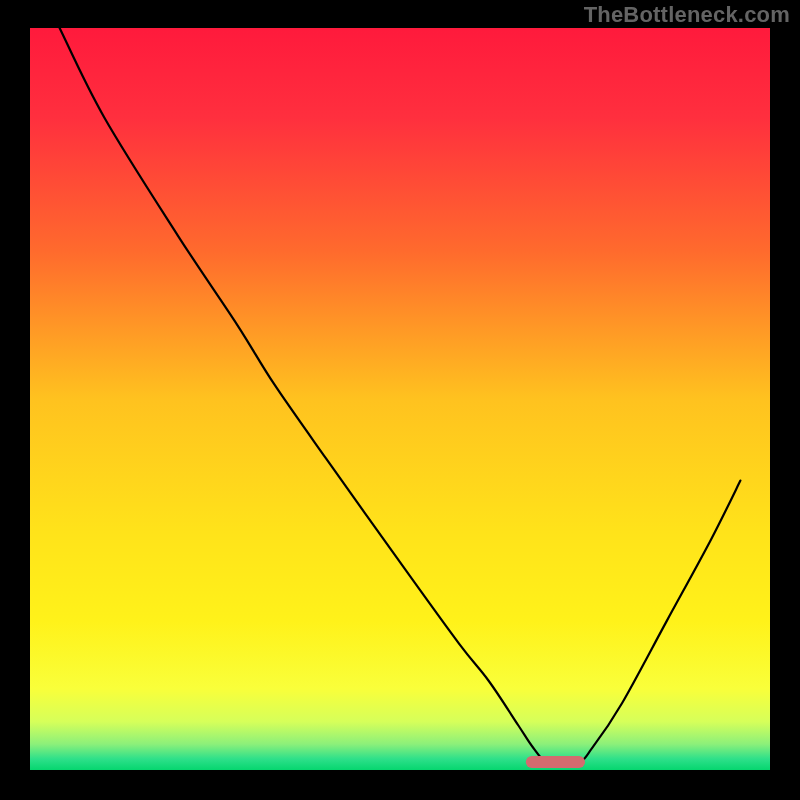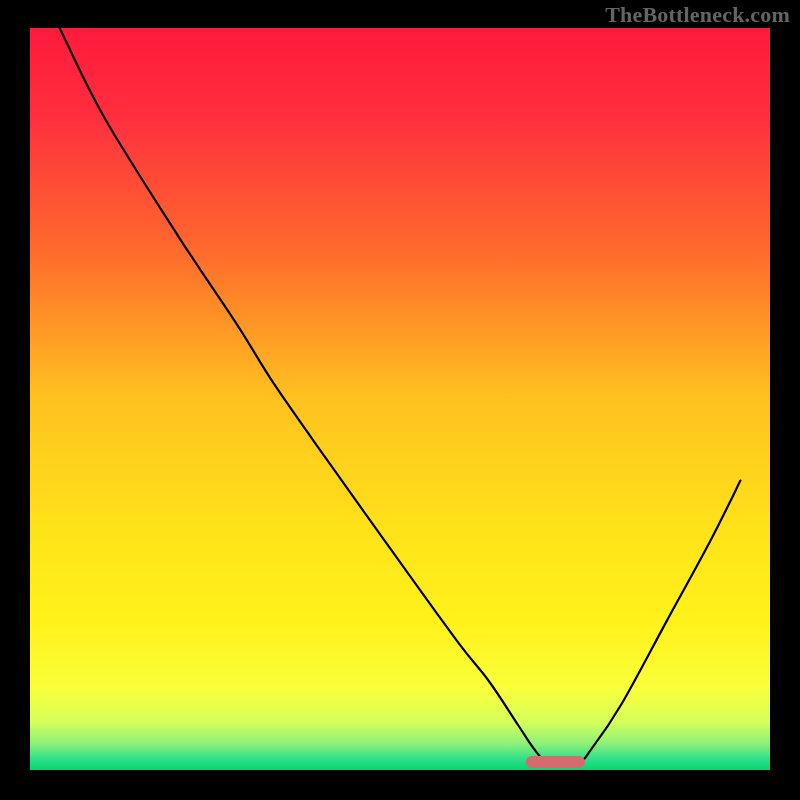--- a/index.html
+++ b/index.html
@@ -8,21 +8,20 @@
     width: 800px;
     height: 800px;
     background: #000;
     font-family: Arial, Helvetica, sans-serif;
     overflow: hidden;
   }
   .container {
     position: relative;
     width: 800px;
     height: 656px;
-    font-family: Liberation Serif, serif;
   }
   .watermark {
     position: absolute;
     top: 2px;
     right: 10px;
     font-size: 22px;
     font-weight: 600;
     color: #646464;
     z-index: 30;
     letter-spacing: 0.2px;

